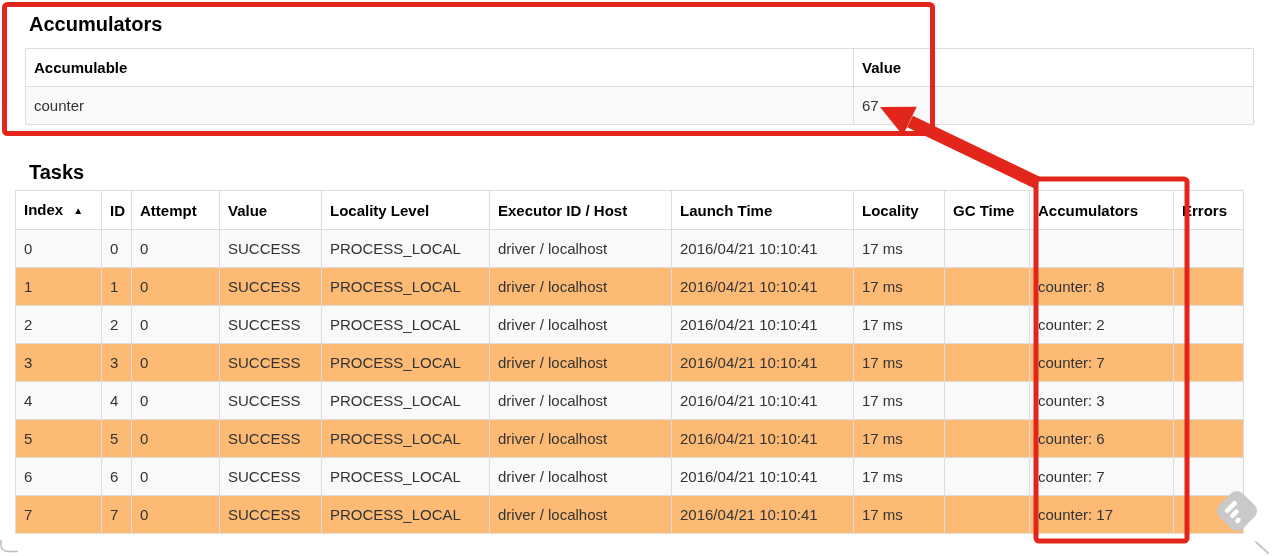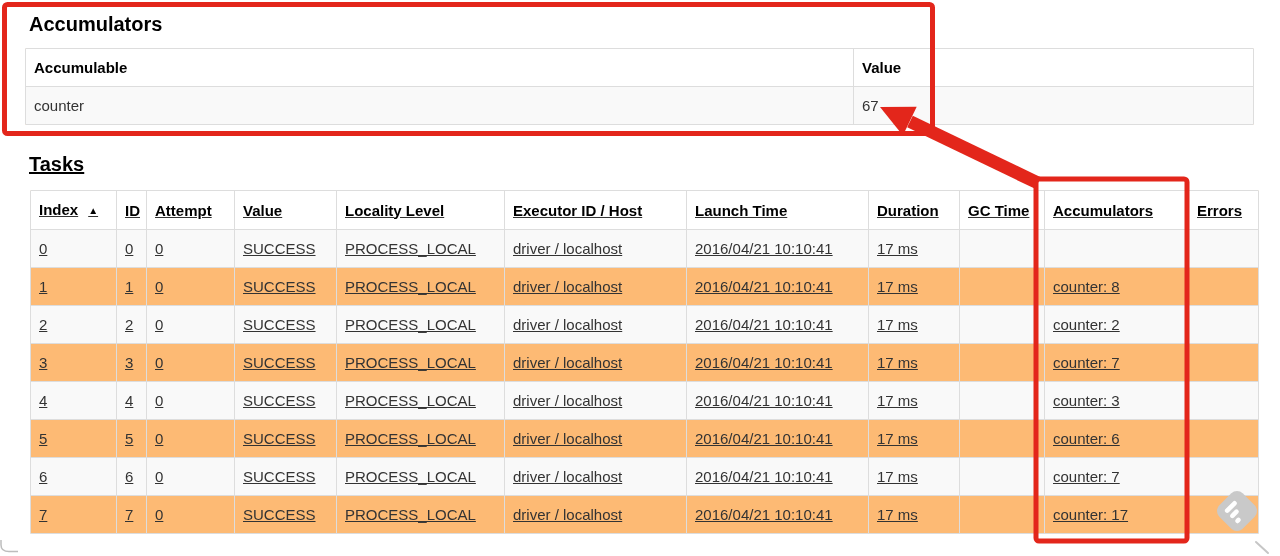--- a/index.html
+++ b/index.html
@@ -6,39 +6,39 @@
   body {
     width: 1280px; height: 556px; position: relative; overflow: hidden;
     background: #ffffff;
     font-family: "Liberation Sans", sans-serif;
   }
   .heading {
     position: absolute; font-size: 20px; font-weight: 700; color: #000;
     margin: 0; line-height: 24px;
   }
   #accumulators-heading { left: 29px; top: 12px; }
-  #tasks-heading { left: 29px; top: 152px; text-decoration: underline; }
+  #tasks-heading { left: 29px; top: 160px; }
 
   table.tbl {
     position: absolute; border-collapse: separate; border-spacing: 0;
     table-layout: fixed; background: #fdba74;
     border: 1px solid #ddd; border-radius: 1px;
     font-size: 15px; color: #333;
   }
   .tbl th, .tbl td {
     padding: 8px; line-height: 21px; text-align: left;
     border-left: 1px solid #ddd; box-sizing: border-box;
     overflow: hidden; white-space: nowrap; font-weight: 400;
   }
   .tbl th:first-child, .tbl td:first-child { border-left: none; }
   .tbl thead th { font-weight: 700; color: #000; background: #fff; }
   .tbl tbody td { border-top: 1px solid #ddd; }
   .tbl tbody tr:nth-child(odd) td { background: #f9f9f9; }
   #accumulators-table { left: 25px; top: 48px; width: 1227px; }
-  #tasks-table { left: 30px; top: 190px; width: 1227px; text-decoration: underline; }
+  #tasks-table { left: 15px; top: 190px; width: 1227px; }
   .sort-icon { font-size: 10px; margin-left: 10px; vertical-align: 1px; color: #000; }
   svg.overlay { position: absolute; left: 0; top: 0; pointer-events: none; }
 </style>
 </head>
 <body>
 
 <h2 class="heading" id="accumulators-heading">Accumulators</h2>
 
 <table class="tbl" id="accumulators-table">
   <colgroup>
@@ -77,21 +77,21 @@
   </colgroup>
   <thead>
     <tr>
       <th><span>Index</span><span class="sort-icon">▲</span></th>
       <th>ID</th>
       <th>Attempt</th>
       <th>Value</th>
       <th>Locality Level</th>
       <th>Executor ID / Host</th>
       <th>Launch Time</th>
-      <th>Duration</th>
+      <th>Locality</th>
       <th>GC Time</th>
       <th>Accumulators</th>
       <th>Errors</th>
     </tr>
   </thead>
   <tbody id="tasks-tbody">
       <tr>
         <td>0</td>
         <td>0</td>
         <td>0</td>

